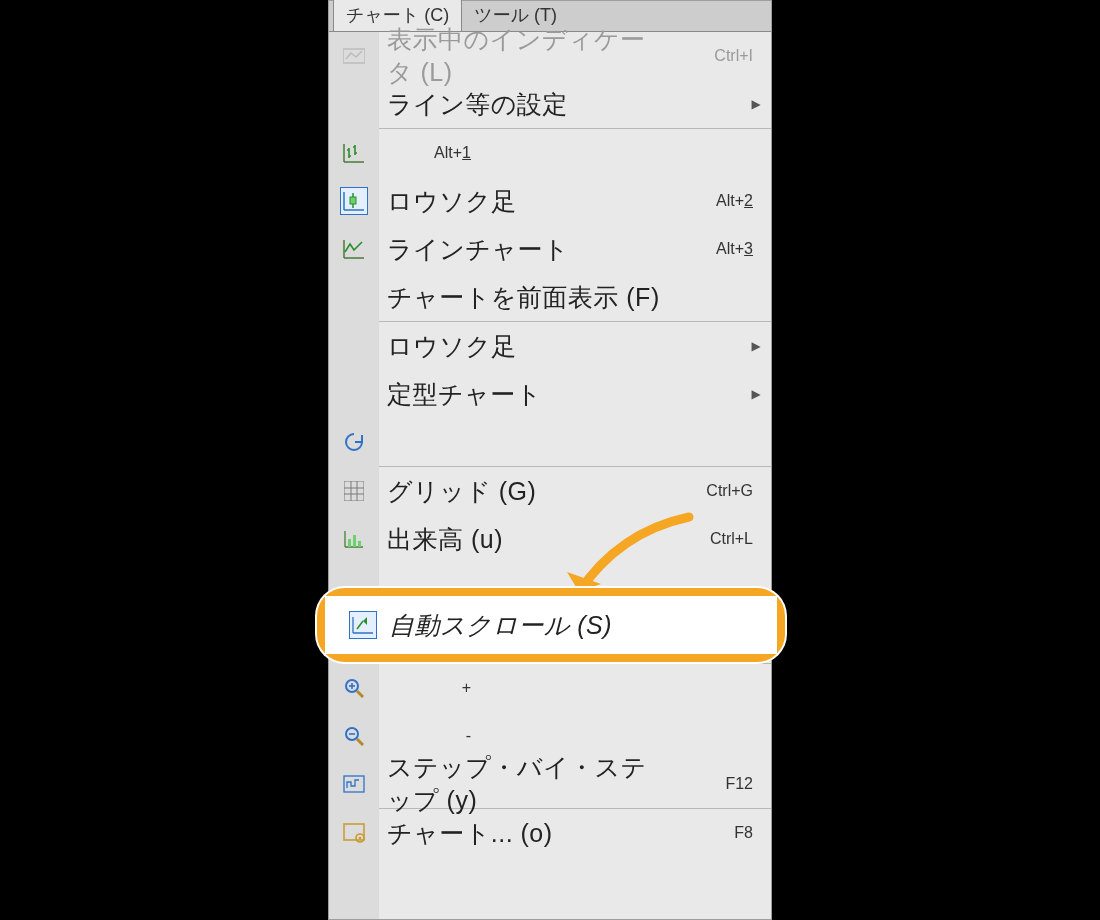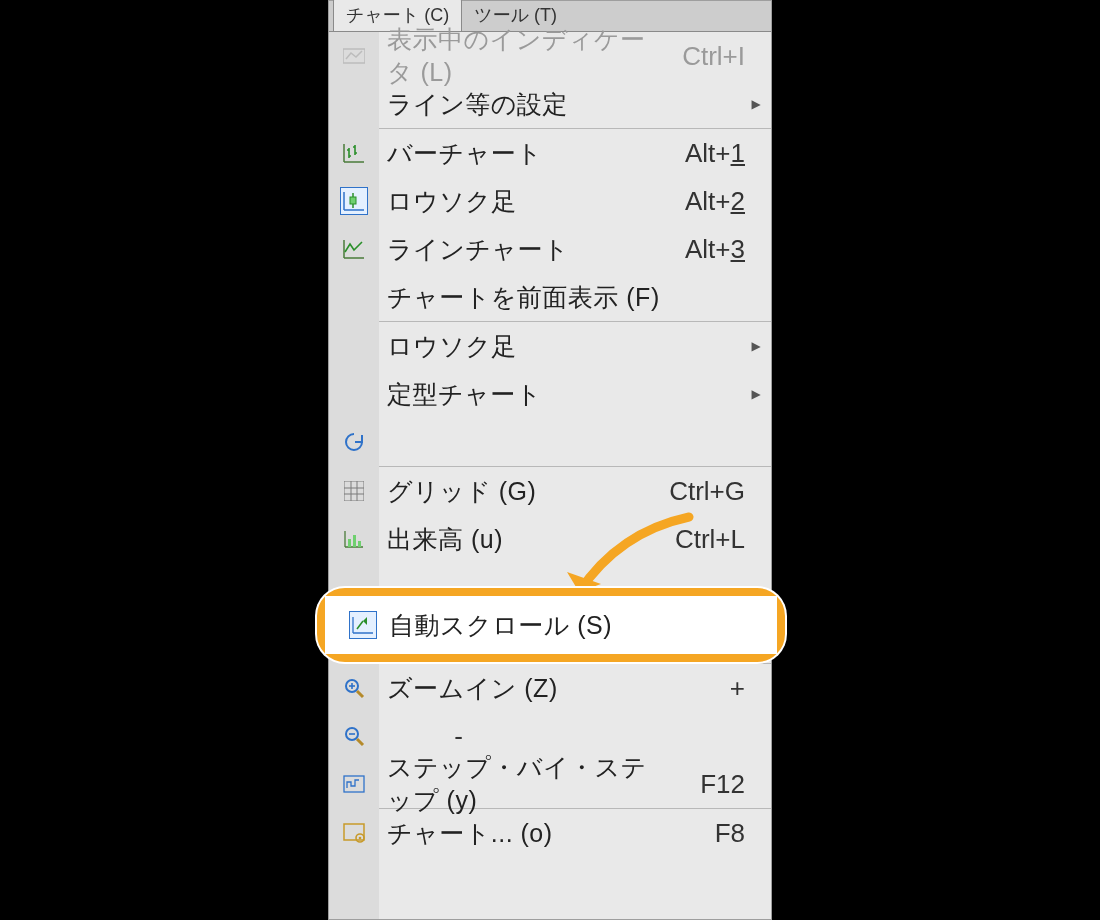--- a/index.html
+++ b/index.html
@@ -8,27 +8,27 @@
   
   .menubar{display:flex;align-items:flex-end;height:30px;background:#cdcdcd;padding:0 4px;}
   .menutab{padding:4px 12px 4px 12px;font-size:18px;color:#333;cursor:default;}
   .menutab.sel{background:#e9e9e9;border:1px solid #8a8a8a;border-bottom:1px solid #e9e9e9;border-radius:3px 3px 0 0;position:relative;top:1px;}
   .dropdown{background:#e9e9e9;border-top:1px solid #8a8a8a;position:relative;height:888px;}
   .iconcol{position:absolute;left:0;top:0;bottom:0;width:50px;background:#dcdcdc;}
   .item{display:flex;align-items:center;height:48px;position:relative;}
   .item.hover{background:#fff;}
   .item .ico{width:50px;display:flex;align-items:center;justify-content:center;}
   .item .lbl{flex:1;font-size:25px;color:#222;padding-left:8px;letter-spacing:0.5px;}
-  .item .acc{width:110px;text-align:right;padding-right:26px;font-size:26px;color:#333;}
+  .item .acc{width:110px;text-align:right;padding-right:18px;font-size:16px;color:#333;}
   .item.disabled .lbl,.item.disabled .acc{color:#9a9a9a;}
   .item .sub{width:30px;text-align:center;font-size:12px;color:#555;}
   .sep{height:1px;background:#b8b8b8;margin-left:50px;}
   .u{text-decoration:underline;}
   
-  .callout{position:absolute;left:-12px;width:468px;height:74px;border:8px solid #f5a623;border-radius:28px;background:#fff;z-index:5;box-shadow:0 0 0 2px #fff;}
+  .callout{position:absolute;left:-12px;width:468px;height:74px;border:8px solid #f5a623;border-radius:28px;background:#fff;z-index:5;box-shadow:0 0 0 2px #fff;font-style:italic;}
   .callout .inner{display:flex;align-items:center;height:100%;padding-left:16px;}
   
   .arrow{position:absolute;z-index:4;}
   
   .icobox{width:28px;height:28px;display:flex;align-items:center;justify-content:center;}
   .icobox.sel{border:1px solid #2f72c9;background:#e4f0ff;}
   svg{display:block;}
 </style>
 </head>
 <body>
@@ -64,21 +64,20 @@
 
     <div class="item">
       <div class="ico">
           <div class="icobox">
         <svg width="24" height="22" viewBox="0 0 24 22">
               <path d="M2 20 H22 M2 20 V2" stroke="#4a7b3a" stroke-width="1.5" fill="none"></path>
               <path d="M7 6 V16 M5 8 H7 M7 14 H9  M13 3 V13 M11 5 H13 M13 11 H15" stroke="#2a8f2a" stroke-width="1.6" fill="none"></path>
             </svg>
       </div>
         </div>
-      <div class="lbl">バーチャート</div>
       <div class="acc">Alt+<span class="u">1</span></div>
     </div>
     <div class="item">
       <div class="ico">
           <div class="icobox sel">
         <svg width="24" height="22" viewBox="0 0 24 22">
               <path d="M2 20 H22 M2 20 V2" stroke="#2f72c9" stroke-width="1.5" fill="none"></path>
               <line x1="11" y1="3" x2="11" y2="18" stroke="#2a8f2a" stroke-width="1.5"></line>
               <rect x="8" y="7" width="6" height="7" fill="#6fd06f" stroke="#2a8f2a" stroke-width="1"></rect>
             </svg>
@@ -176,21 +175,20 @@
       <div class="ico">
           <div class="icobox">
         <svg width="22" height="22" viewBox="0 0 22 22">
               <circle cx="9" cy="9" r="6" fill="none" stroke="#2f72c9" stroke-width="2"></circle>
               <line x1="14" y1="14" x2="20" y2="20" stroke="#b58a2a" stroke-width="3"></line>
               <line x1="9" y1="6" x2="9" y2="12" stroke="#2f72c9" stroke-width="1.6"></line>
               <line x1="6" y1="9" x2="12" y2="9" stroke="#2f72c9" stroke-width="1.6"></line>
             </svg>
       </div>
         </div>
-      <div class="lbl">ズームイン (Z)</div>
       <div class="acc">+</div>
     </div>
     <div class="item">
       <div class="ico">
           <div class="icobox">
         <svg width="22" height="22" viewBox="0 0 22 22">
               <circle cx="9" cy="9" r="6" fill="none" stroke="#2f72c9" stroke-width="2"></circle>
               <line x1="14" y1="14" x2="20" y2="20" stroke="#b58a2a" stroke-width="3"></line>
               <line x1="6" y1="9" x2="12" y2="9" stroke="#2f72c9" stroke-width="1.6"></line>
             </svg>

